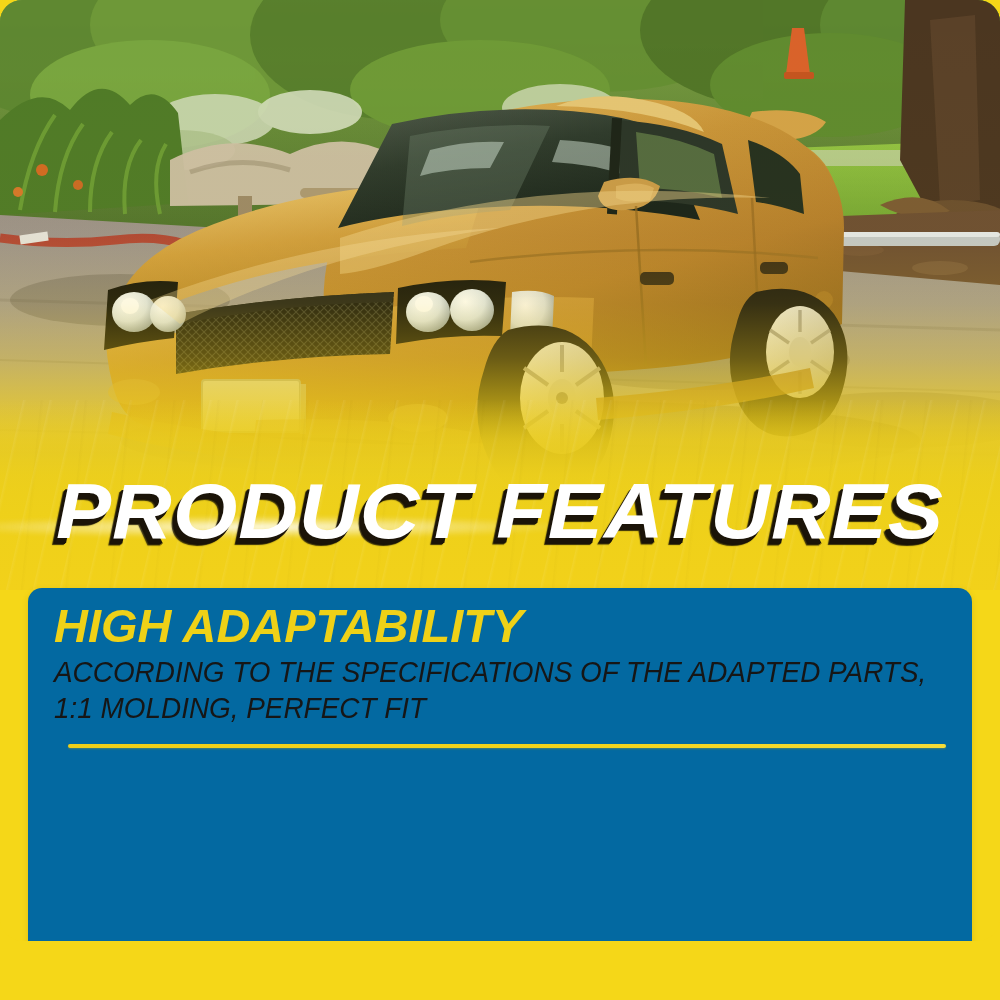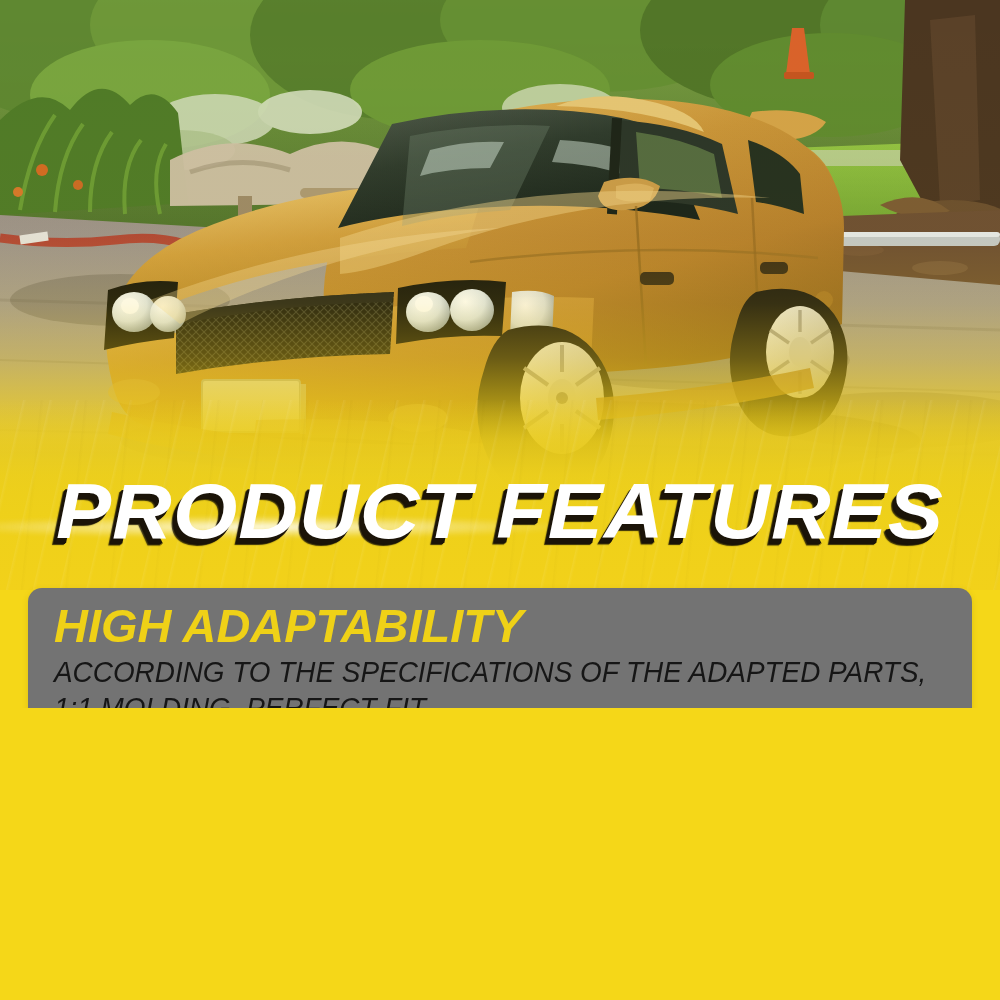--- a/index.html
+++ b/index.html
@@ -4,23 +4,24 @@
 <style>
   * { margin:0; padding:0; box-sizing:border-box; }
   html, body {
     width:1000px; height:1000px;
     font-family:"Liberation Sans", sans-serif;
     overflow:hidden; background:#F5D718;
   }
 
   #poster {
     position:relative;
-    width:1000px; height:708px;
+    width:1000px; height:941px;
     background:#F5D718;
     overflow:hidden;
+    border-radius:22px;
   }
 
   
   .photo {
     position:absolute; left:0; top:0;
     width:1000px; height:490px;
     overflow:hidden;
     background:#6d8a3c;
   }
   .photo svg { display:block; width:1000px; height:490px; }
@@ -99,21 +100,21 @@
       -5px 7px 1px rgba(20,15,5,.85);
     white-space:nowrap;
     z-index:4;
   }
 
   
   .panel {
     position:absolute;
     left:28px; top:588px;
     width:944px; height:388px;
-    background:#737373;
+    background:#0369a1;
     border-radius:14px;
     box-shadow:0 2px 6px rgba(120,100,10,.18);
     padding:10px 22px 0 26px;
     z-index:5;
   }
 
   .feature { }
 
   .feature-title {
     font-family:"Liberation Sans", sans-serif;

